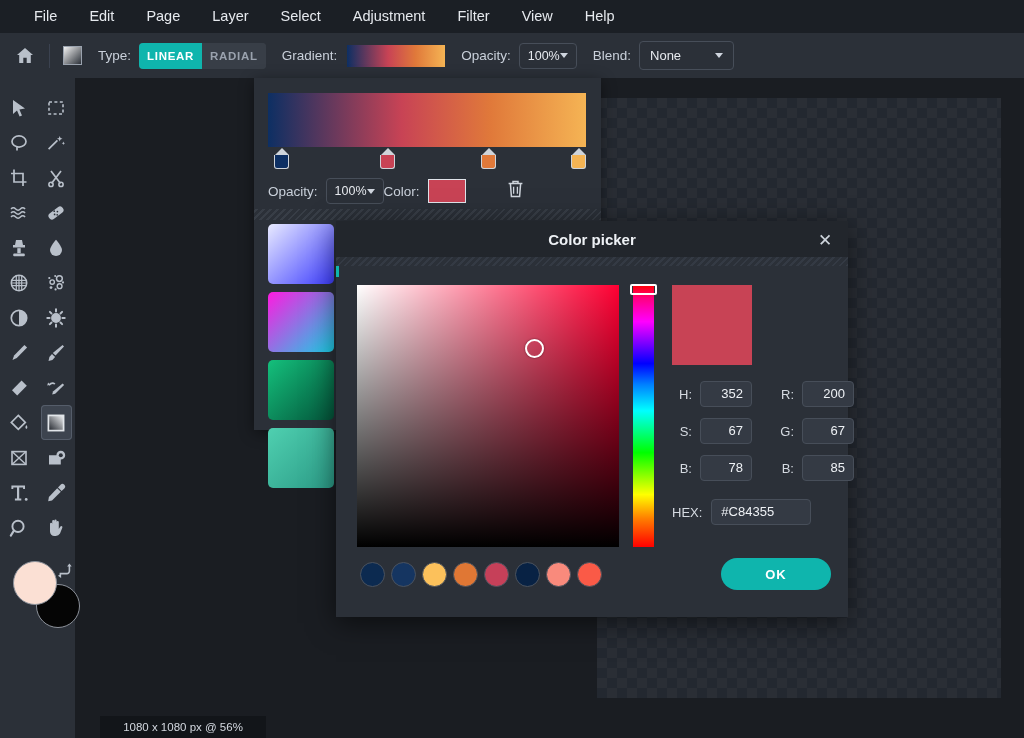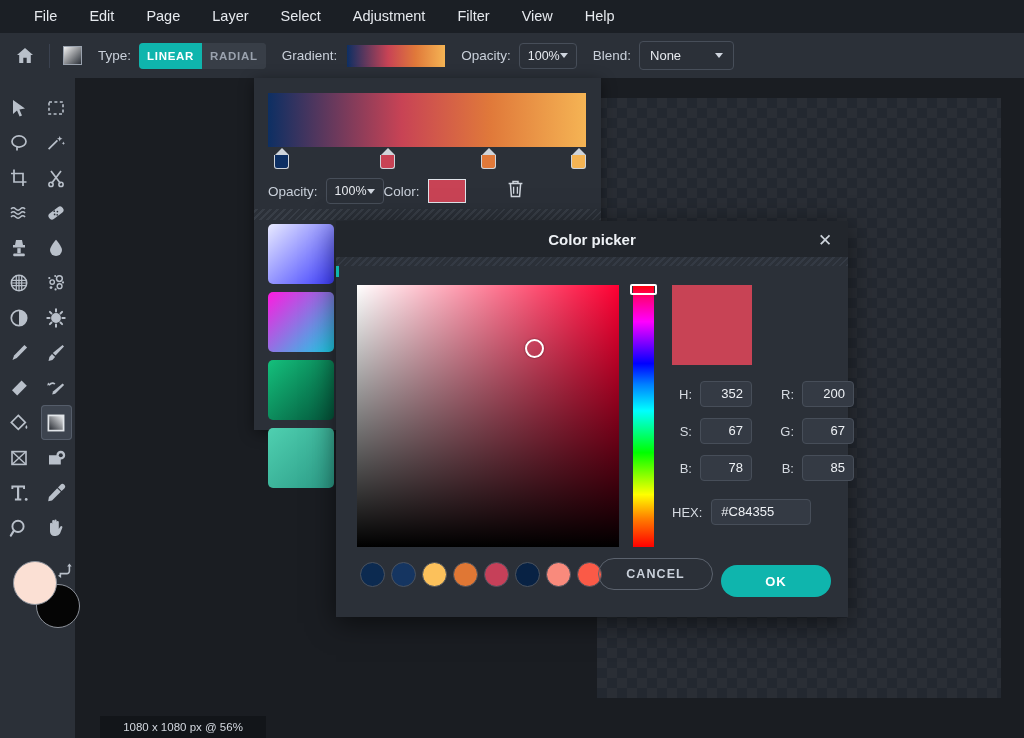--- a/index.html
+++ b/index.html
@@ -208,21 +208,21 @@
   }
   .swatchrow { position:absolute; left:24px; top:341px; display:flex; gap:6px; }
   .sw { width:25px;height:25px;border-radius:50%; border:1px solid #4b525d; cursor:pointer; }
   .btn-cancel {
     position:absolute; left:262px; top:337px; width:115px; height:32px;
     border:1px solid #5b626d; border-radius:16px; background:transparent;
     color:#c9d0da; font-size:12.5px; font-weight:700; letter-spacing:1.1px;
     display:flex;align-items:center;justify-content:center; cursor:pointer;
   }
   .btn-ok {
-    position:absolute; left:385px; top:344px; width:110px; height:32px;
+    position:absolute; left:385px; top:337px; width:110px; height:32px;
     border-radius:16px; background:#0fb5ad;
     color:#ffffff; font-size:13px; font-weight:700; letter-spacing:1.1px;
     display:flex;align-items:center;justify-content:center; cursor:pointer;
   }
   .ic { fill:#b9c0ca; }
 </style>
 </head>
 <body>
 
 <div id="app">
@@ -567,17 +567,16 @@
       <div class="sw" style="background:#0C2A50"></div>
       <div class="sw" style="background:#153561"></div>
       <div class="sw" style="background:#FCC15B"></div>
       <div class="sw" style="background:#E07734"></div>
       <div class="sw" style="background:#C64059"></div>
       <div class="sw" style="background:#082244"></div>
       <div class="sw" style="background:#F98A7C"></div>
       <div class="sw" style="background:#FA5A47"></div>
     </div>
 
-    <div class="btn-cancel">CANCEL</div>
     <div class="btn-ok">OK</div>
   </div>
 
 </div>
 
 </body></html>

